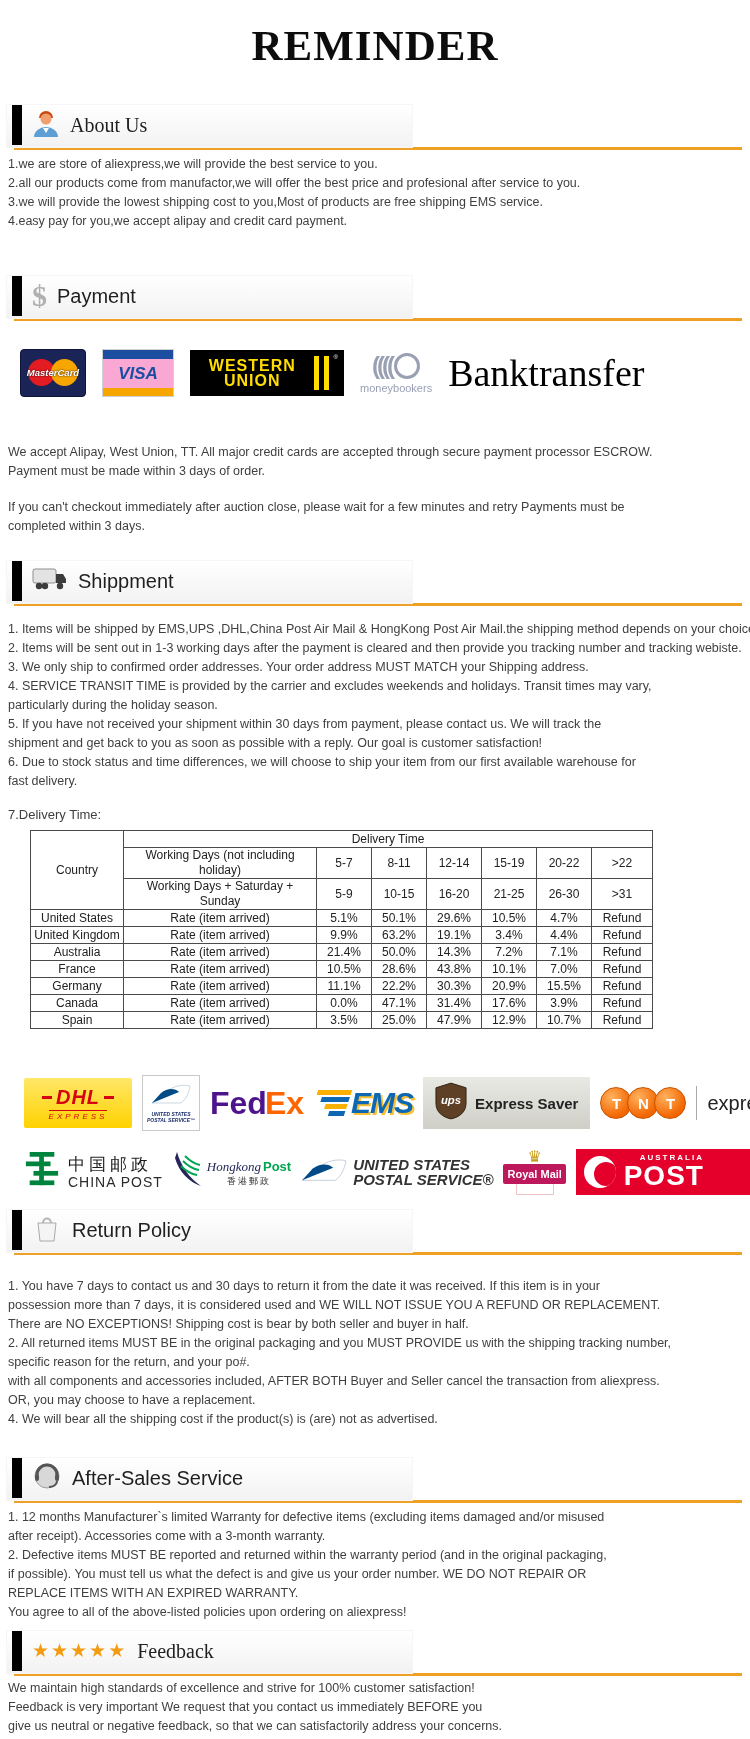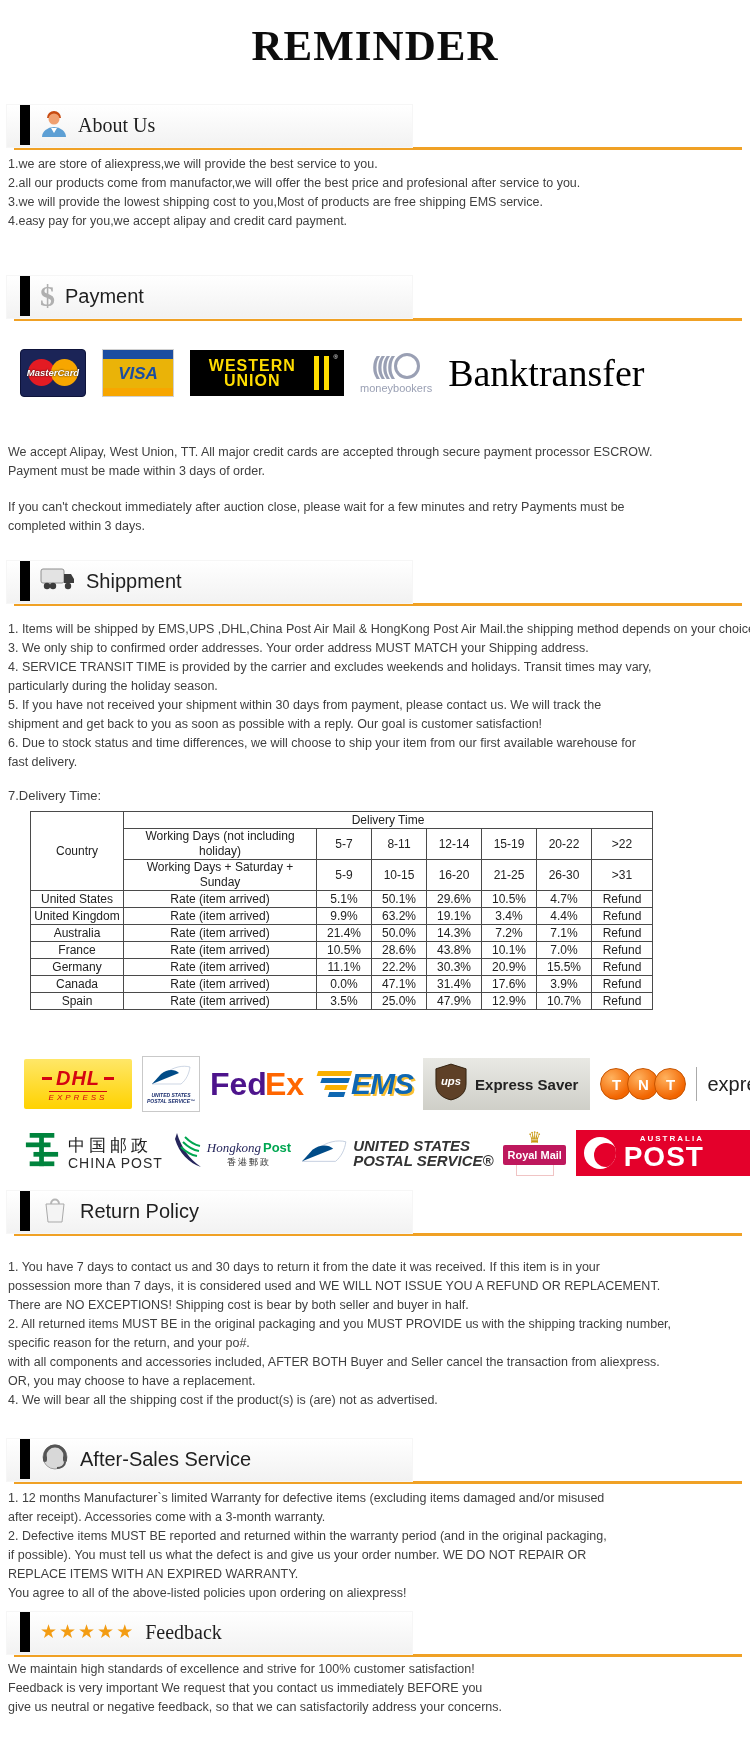--- a/index.html
+++ b/index.html
@@ -2,41 +2,41 @@
 <html><head>
 <meta charset="utf-8">
 <style>
   html,body{margin:0;padding:0;background:#fff;}
   body{width:750px;height:1739px;overflow:hidden;position:relative;
        font-family:"Liberation Sans",sans-serif;color:#3f3f3f;}
   .page-title{margin:20px 0 0;text-align:center;font-family:"Liberation Serif",serif;
        font-weight:bold;font-size:43px;line-height:52px;color:#0d0d0d;letter-spacing:1px;}
   
   .sec{margin-top:0;}
-  .sec-head{display:flex;align-items:center;gap:10px;padding-left:20px;height:42px;position:relative;}
+  .sec-head{display:flex;align-items:center;gap:10px;padding-left:12px;height:42px;position:relative;}
   .sec-head::before{content:"";position:absolute;left:6px;top:0;width:405px;height:100%;
        background:linear-gradient(180deg,#ffffff,#f2f2f2);border:1px solid #f6f6f6;z-index:0;}
   .sec-head>*{position:relative;z-index:1;}
   .sec-bar{width:10px;height:40px;background:#000;flex:0 0 auto;}
   .sec-title{font-size:20px;color:#1f1f1f;}
   .sec-title.serif{font-family:"Liberation Serif",serif;font-size:20px;}
   .sec-rule{height:3px;background:#F0A125;margin:1px 8px 0 14px;}
   .dollar-icon{font-family:"Liberation Serif",serif;font-size:30px;font-weight:bold;color:#b0b0b0;line-height:30px;}
   .stars{color:#F39C12;font-size:19px;letter-spacing:2px;line-height:20px;}
   
   .para{padding:0 8px;}
   .line{font-size:12.5px;line-height:19px;white-space:nowrap;color:#3f3f3f;}
   
   .pay-row{display:flex;align-items:center;gap:16px;padding-left:20px;margin-top:26px;height:52px;}
   .mc{width:64px;height:46px;background:#1b2457;border-radius:4px;position:relative;border:1px solid #0e133a;flex:0 0 auto;}
   .mc-red{position:absolute;left:7px;top:9px;width:27px;height:27px;border-radius:50%;background:#e31b23;}
   .mc-org{position:absolute;left:30px;top:9px;width:27px;height:27px;border-radius:50%;background:#f7a600;}
   .mc-text{position:absolute;left:0;right:0;top:17px;text-align:center;color:#fff;font-style:italic;
        font-weight:bold;font-size:9.5px;text-shadow:0 0 2px #000;}
-  .visa{width:70px;height:46px;background:#eab308;border:1px solid #d0d0d0;display:flex;flex-direction:column;flex:0 0 auto;}
+  .visa{width:70px;height:46px;background:#f9a8d4;border:1px solid #d0d0d0;display:flex;flex-direction:column;flex:0 0 auto;}
   .visa-top{height:9px;background:#1b4da1;}
   .visa-mid{flex:1;display:flex;align-items:center;justify-content:center;color:#1b4da1;
        font-weight:800;font-style:italic;font-size:17px;}
   .visa-bot{height:8px;background:#f7a600;}
   .wu{width:142px;height:46px;background:#000;display:flex;align-items:center;padding:0 6px;gap:5px;flex:0 0 auto;}
   .wu-col{flex:1;color:#ffdd00;font-weight:800;font-size:16px;line-height:15px;text-align:center;letter-spacing:1px;}
   .wu-bar{width:5px;height:34px;background:#ffdd00;}
   .wu-reg{color:#fff;font-size:6px;align-self:flex-start;margin-top:4px;}
   .mb{display:flex;flex-direction:column;align-items:center;gap:2px;flex:0 0 auto;}
   .mb-top{display:flex;align-items:center;color:#9aa0b4;}
@@ -193,20 +193,21 @@
           <circle cx="13" cy="20" r="3.2" fill="#3c3c3c"></circle>
         <circle cx="28" cy="20" r="3.2" fill="#3c3c3c"></circle>
       </svg>
     </span>
     <span class="sec-title">Shippment</span>
   </div>
   <div class="sec-rule"></div>
 </div>
 <div class="para ship-text">
   <div class="line">1. Items will be shipped by EMS,UPS ,DHL,China Post Air Mail &amp; HongKong Post Air Mail.the shipping method depends on your choice.</div>
+  <div class="line">2. Items will be sent out in 1-3 working days after the payment is cleared and then provide you tracking number and tracking webiste.</div>
   <div class="line">3. We only ship to confirmed order addresses. Your order address MUST MATCH your Shipping address.</div>
   <div class="line">4. SERVICE TRANSIT TIME is provided by the carrier and excludes weekends and holidays. Transit times may vary,</div>
   <div class="line">particularly during the holiday season.</div>
   <div class="line">5. If you have not received your shipment within 30 days from payment, please contact us. We will track the</div>
   <div class="line">shipment and get back to you as soon as possible with a reply. Our goal is customer satisfaction!</div>
   <div class="line">6. Due to stock status and time differences, we will choose to ship your item from our first available warehouse for</div>
   <div class="line">fast delivery.</div>
 </div>
 <div class="delivery-label">7.Delivery Time:</div>
 

